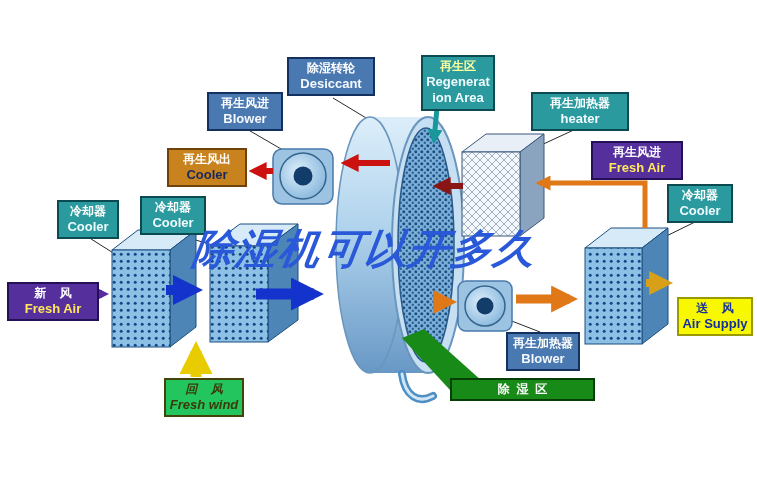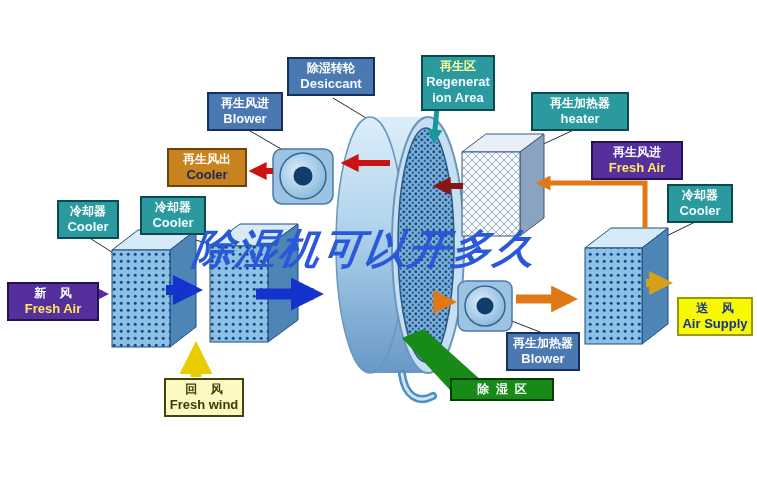--- a/index.html
+++ b/index.html
@@ -19,21 +19,21 @@
   .lbl-blue .en{color:#f4f9ff;}
   .lbl-teal{background:#2a9a9e;border-color:#0a4a50;color:#fff;}
   .lbl-teal .en{color:#effcff;}
   .zh-yellow .zh{color:#ffff9e;}
   .lbl-purple{background:#55309d;border-color:#241056;color:#fff;}
   .lbl-purple .en{color:#ffe75e;}
   .lbl-orange{background:#c8821e;border-color:#6e4208;color:#fff;}
   .lbl-orange .en{color:#16295c;}
   .lbl-supply{background:#f8f800;border-color:#9a9a00;color:#14309a;margin-top:32px;}
   .lbl-supply .en{color:#14309a;}
-  .lbl-backwind{background:#fef9c3;border-color:#44440a;color:#3a3a0a;}
+  .lbl-backwind{background:#22c55e;border-color:#44440a;color:#3a3a0a;font-style:italic;}
   .lbl-backwind .en{color:#3a3a0a;}
   .lbl-green{background:#188a18;border-color:#063f06;color:#fff;}
   .lbl-green .en{color:#eaffea;}
   .watermark{
     position:absolute;left:193px;top:222px;z-index:9;
     font-size:41px;font-weight:bold;font-style:italic;
     color:#2958d8;letter-spacing:2px;white-space:nowrap;
     transform:skewX(-8deg);
   }
 </style>
@@ -227,19 +227,19 @@
   <div class="lbl lbl-backwind" style="left:164px;top:378px;width:80px;">
     <div class="zh">回    风</div>
     <div class="en">Fresh wind</div>
   </div>
 
   <div class="lbl lbl-blue" style="left:506px;top:332px;width:74px;">
     <div class="zh">再生加热器</div>
     <div class="en">Blower</div>
   </div>
 
-  <div class="lbl lbl-green" style="left:450px;top:378px;width:104px;">
+  <div class="lbl lbl-green" style="left:450px;top:378px;width:145px;">
     <div class="zh">除  湿  区</div>
   </div>
 
   <div class="watermark">除湿机可以开多久</div>
 
 </div>
 
 </body></html>

